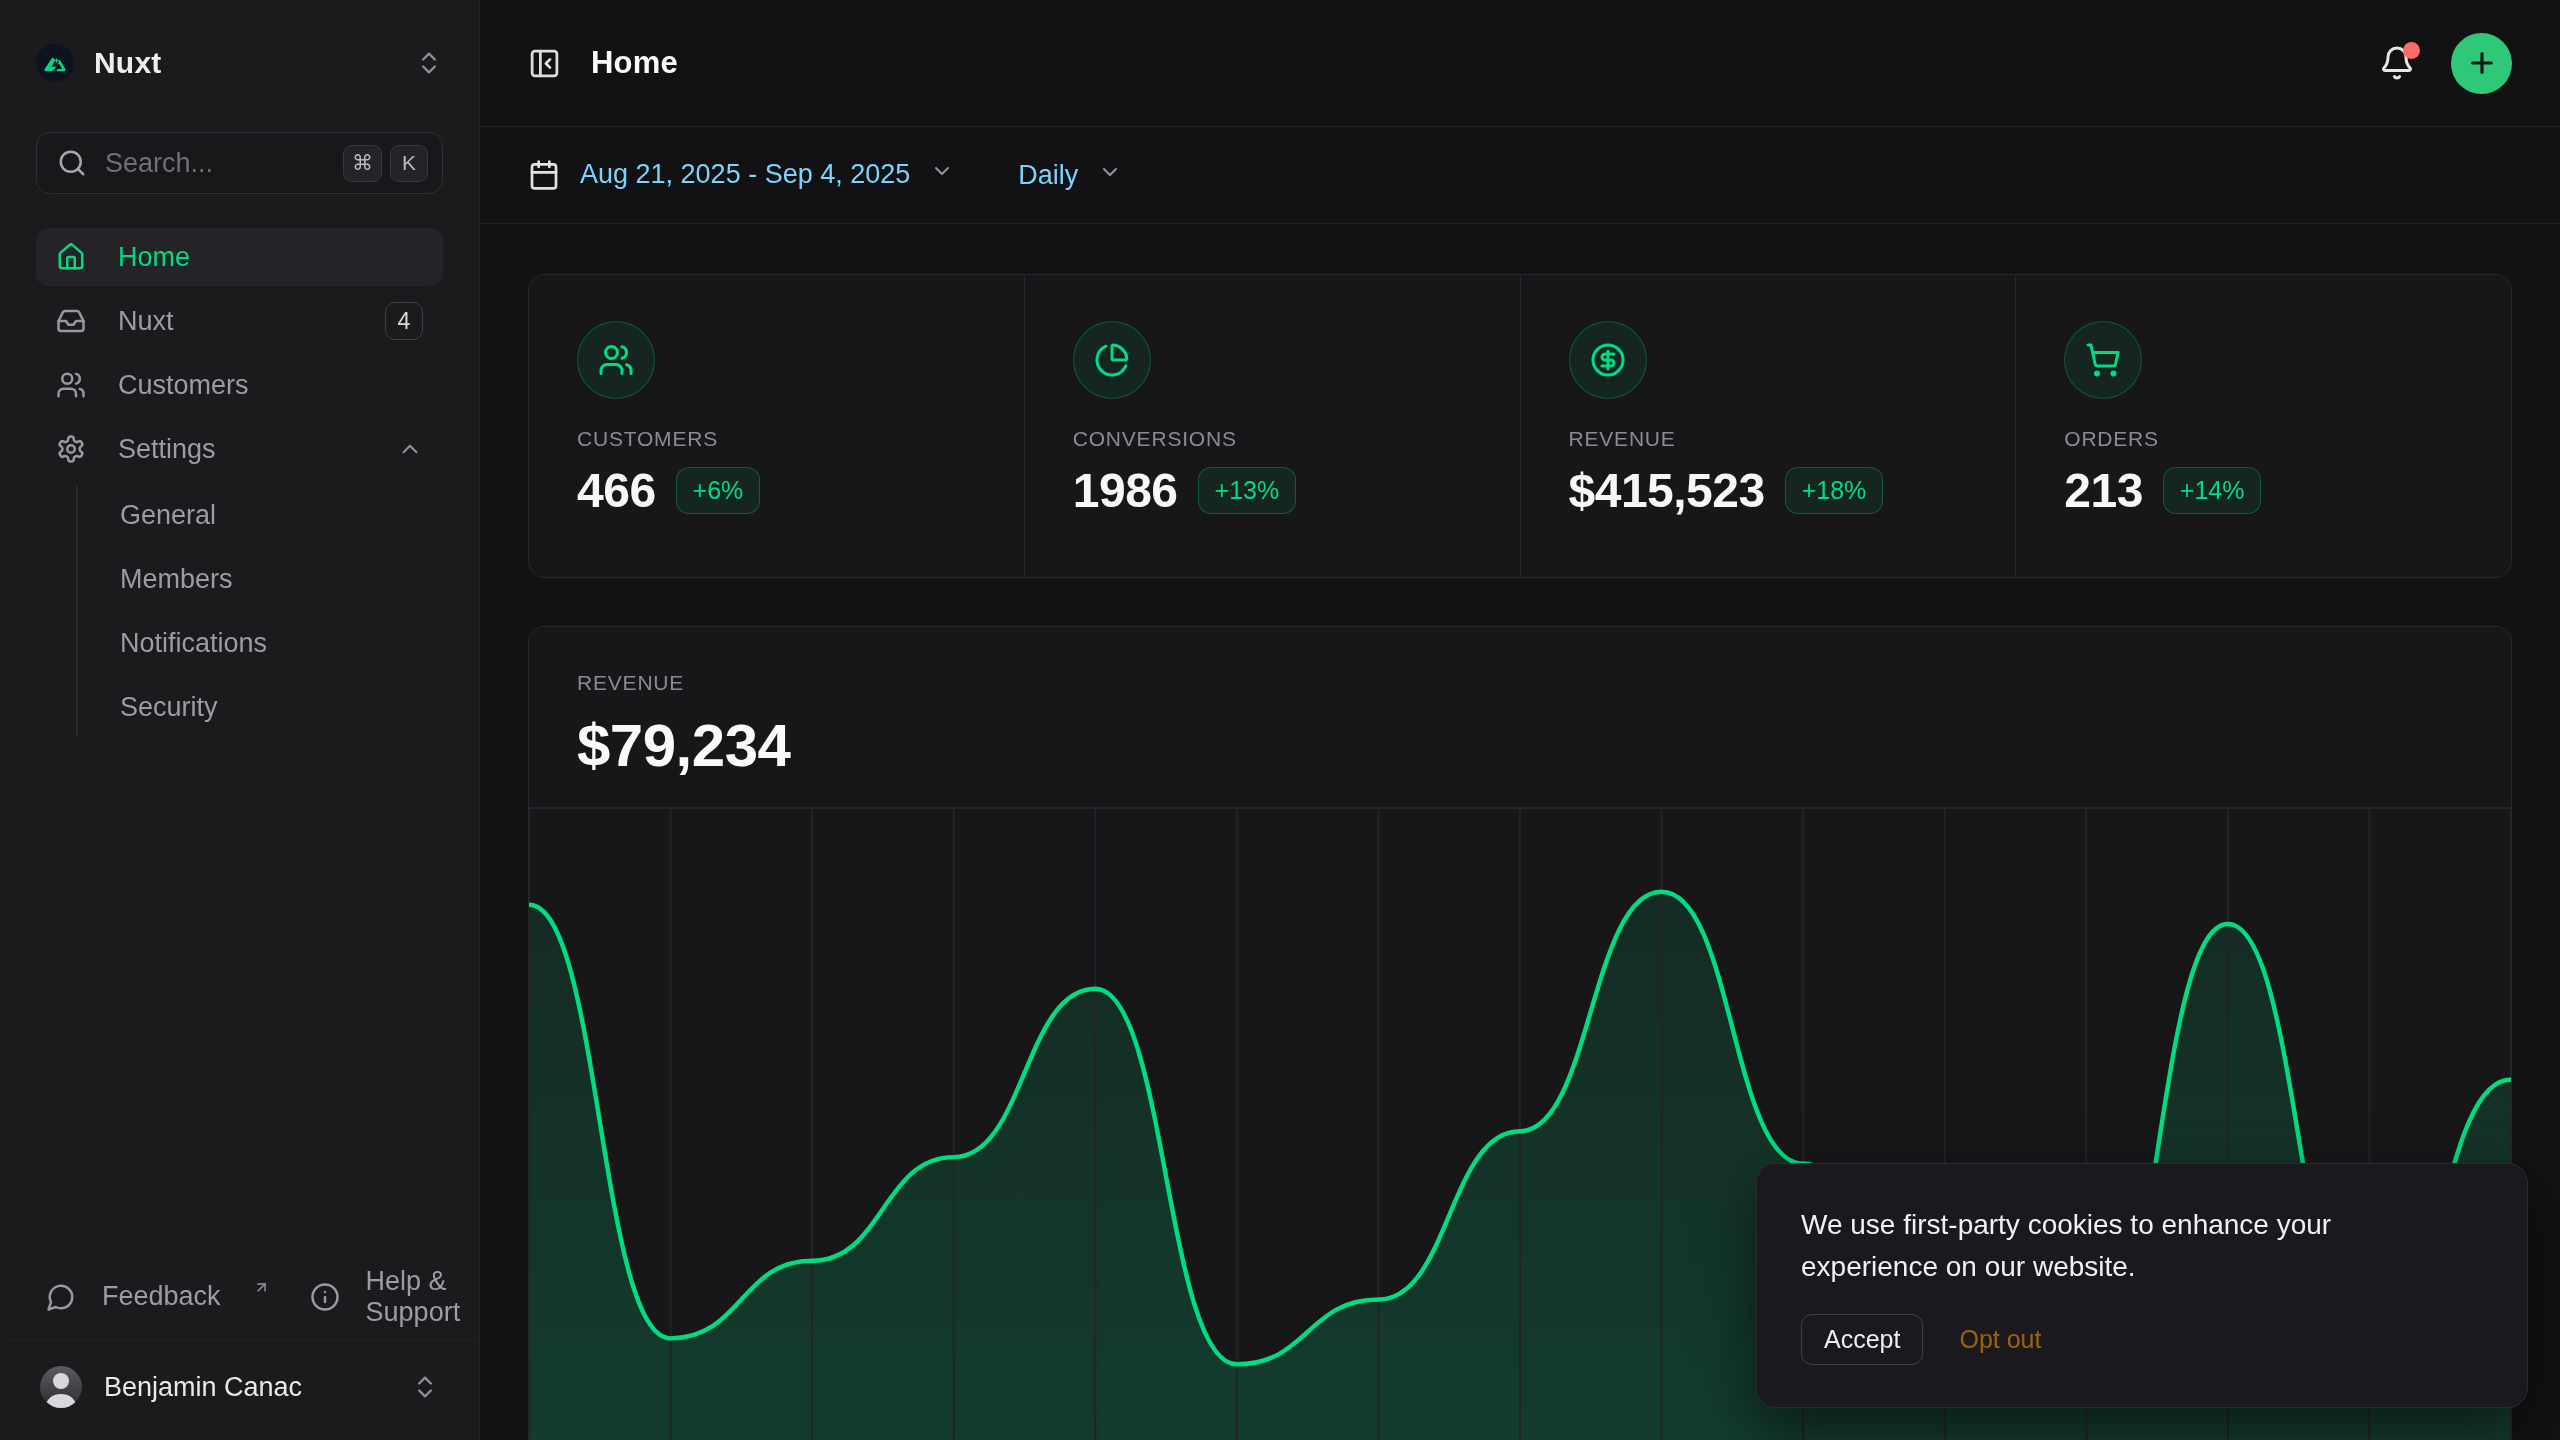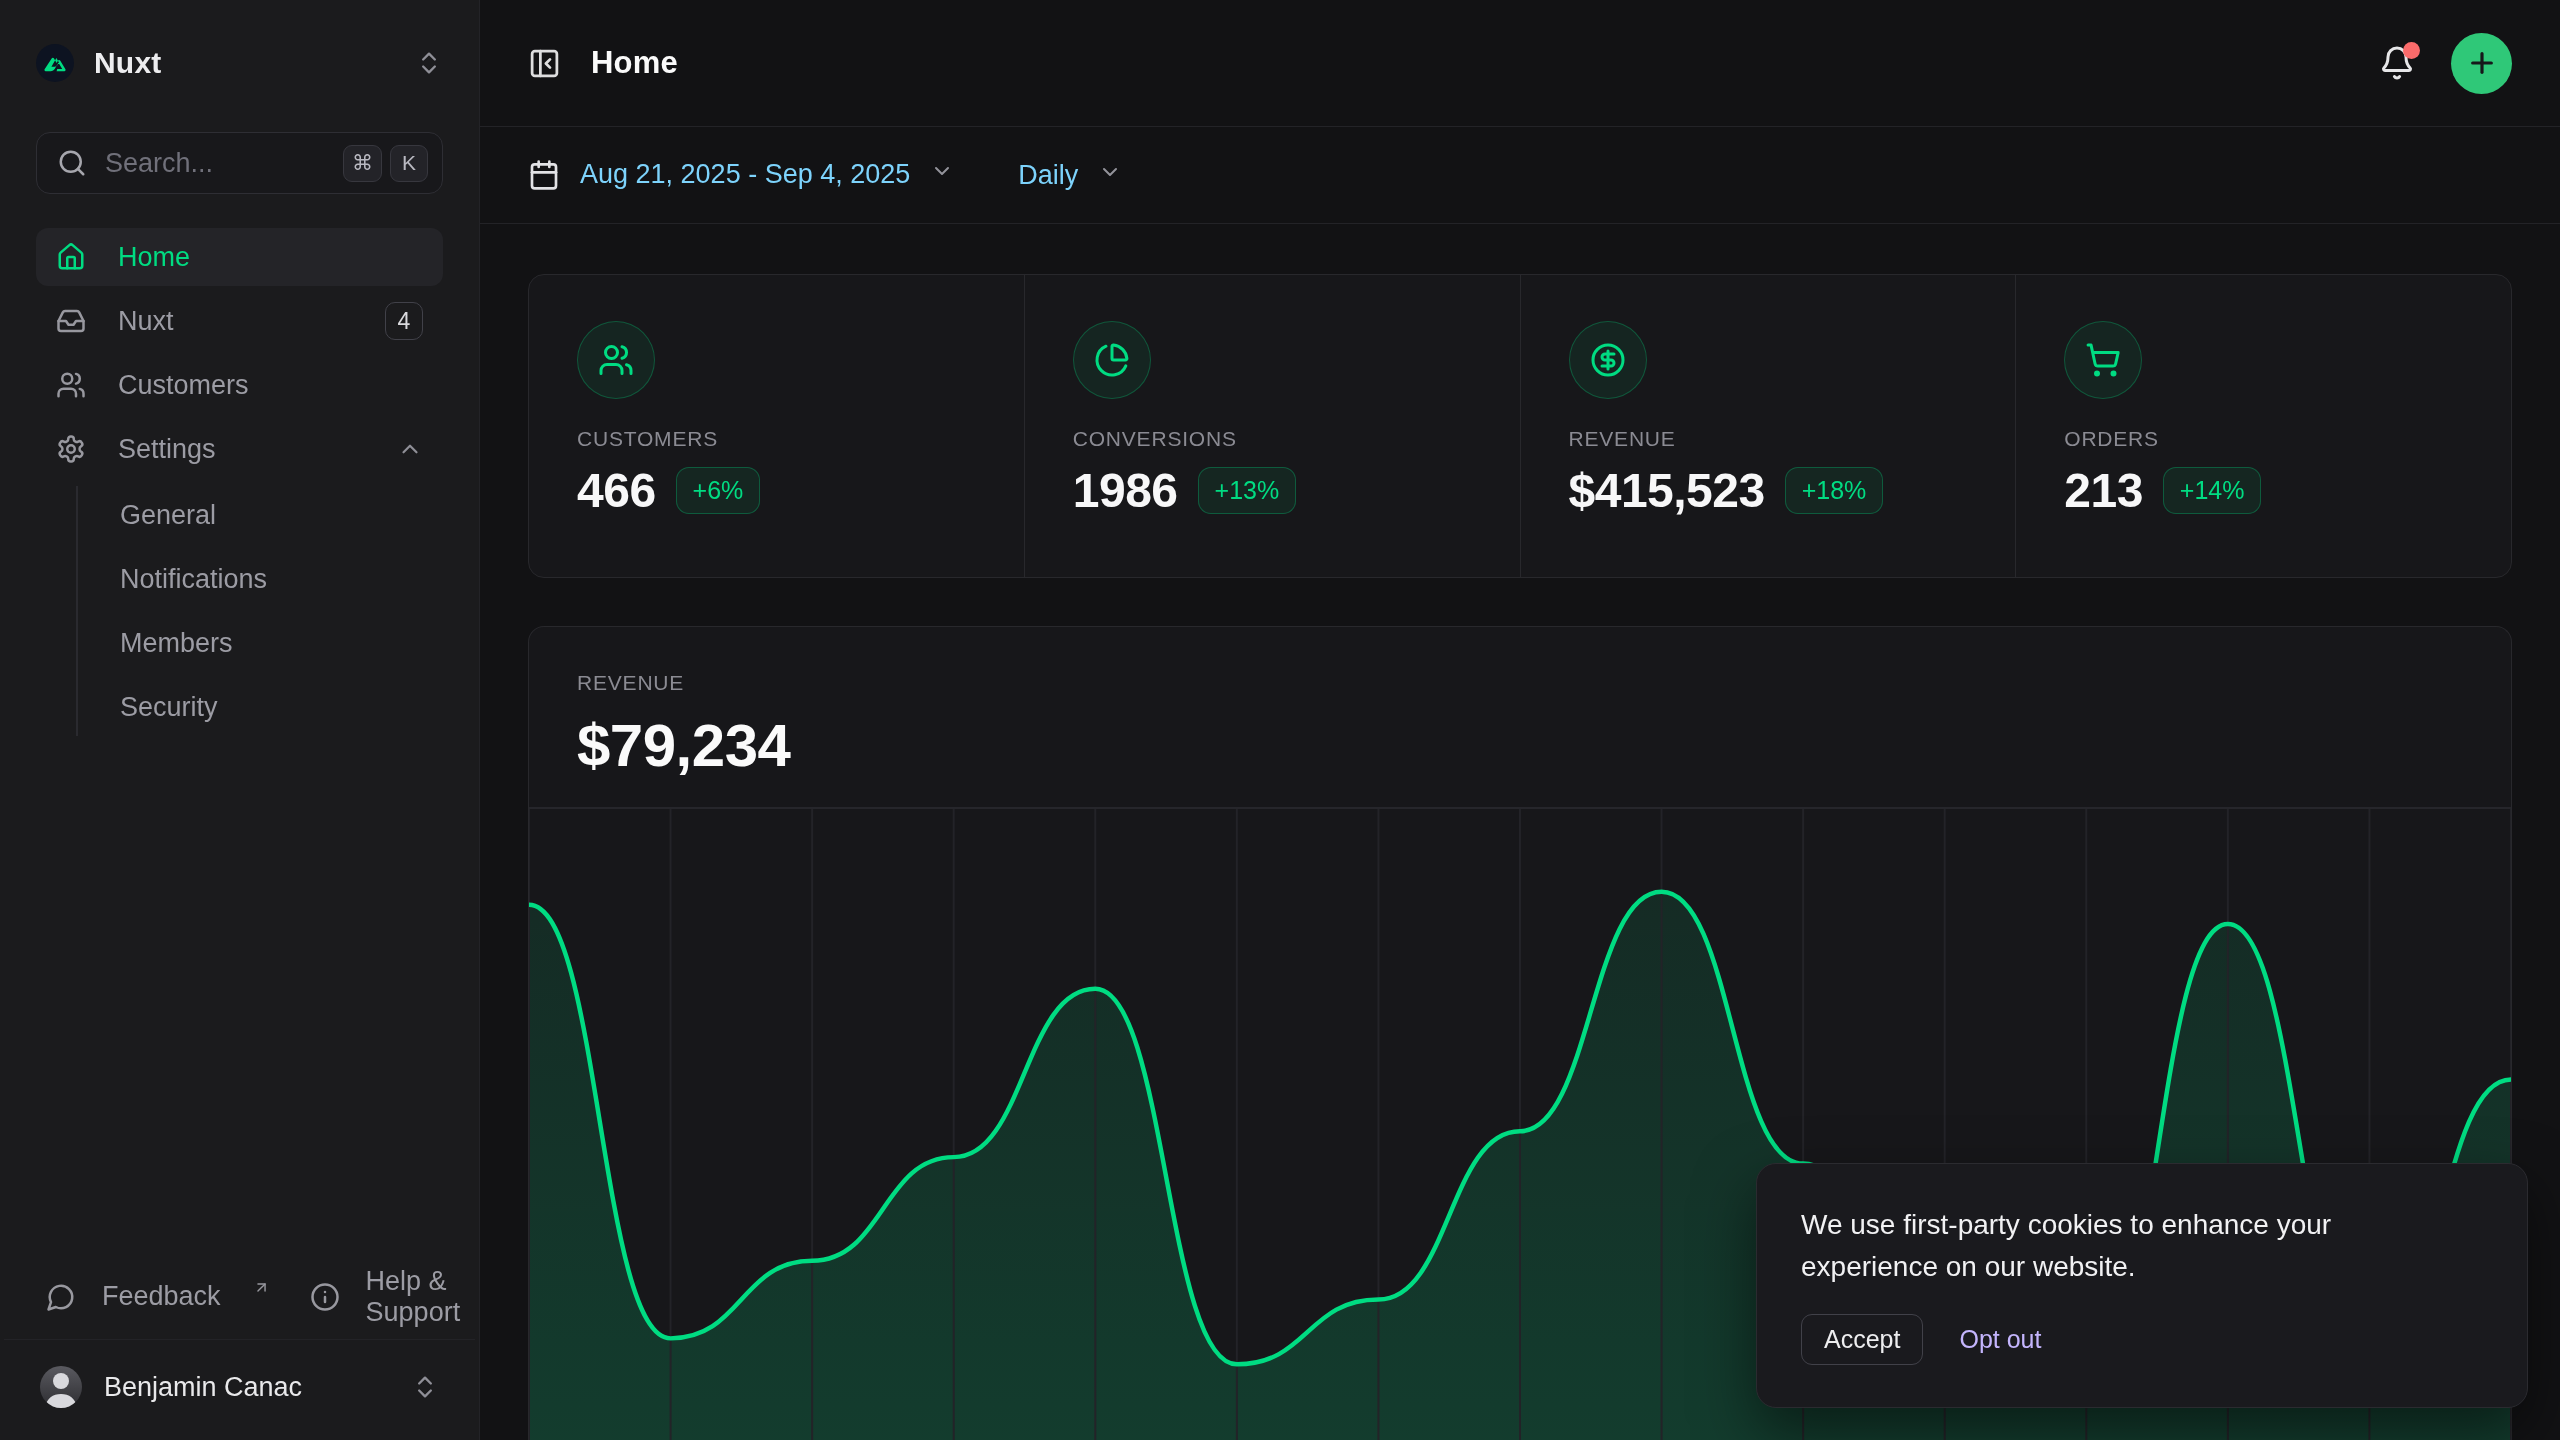--- a/index.html
+++ b/index.html
@@ -148,21 +148,21 @@
     box-shadow:0 24px 60px rgba(0,0,0,.5);
   }
   .cookie-msg{font-size:28px;line-height:1.5;color:#f1f1f3;font-weight:500;max-width:620px;}
   .cookie-actions{margin-top:26px;display:flex;align-items:center;gap:36px;}
   .accept-btn{
     background:none;border:1.5px solid #414149;border-radius:11px;color:#ededef;
     font-size:25px;font-weight:500;padding:10px 22px;cursor:pointer;
     font-family:"Liberation Sans","DejaVu Sans",sans-serif;
   }
   .optout-btn{
-    background:none;border:none;color:#c4b5fd;font-size:25px;font-weight:500;cursor:pointer;
+    background:none;border:none;color:#a16207;font-size:25px;font-weight:500;cursor:pointer;
     font-family:"Liberation Sans","DejaVu Sans",sans-serif;
   }
 </style>
 </head>
 <body>
 
 <div class="app">
 
   <aside class="sidebar">
 
@@ -241,22 +241,22 @@
         <span class="label">Settings</span>
         <span class="icon" style="color:#8f8f97">
           <svg width="26" height="26" viewBox="0 0 24 24" fill="none" stroke="currentColor" stroke-width="2" stroke-linecap="round" stroke-linejoin="round">
               <path d="m18 15-6-6-6 6"></path>
             </svg>
         </span>
       </button>
 
       <div class="subnav">
         <button class="subnav-item">General</button>
+        <button class="subnav-item">Members</button>
         <button class="subnav-item">Notifications</button>
-        <button class="subnav-item">Members</button>
         <button class="subnav-item">Security</button>
       </div>
     </nav>
 
     <div class="sidebar-spacer"></div>
 
     <div class="side-footer">
       <button class="nav-item">
         <span class="icon">
           <svg width="30" height="30" viewBox="0 0 24 24" fill="none" stroke="currentColor" stroke-width="2" stroke-linecap="round" stroke-linejoin="round">

